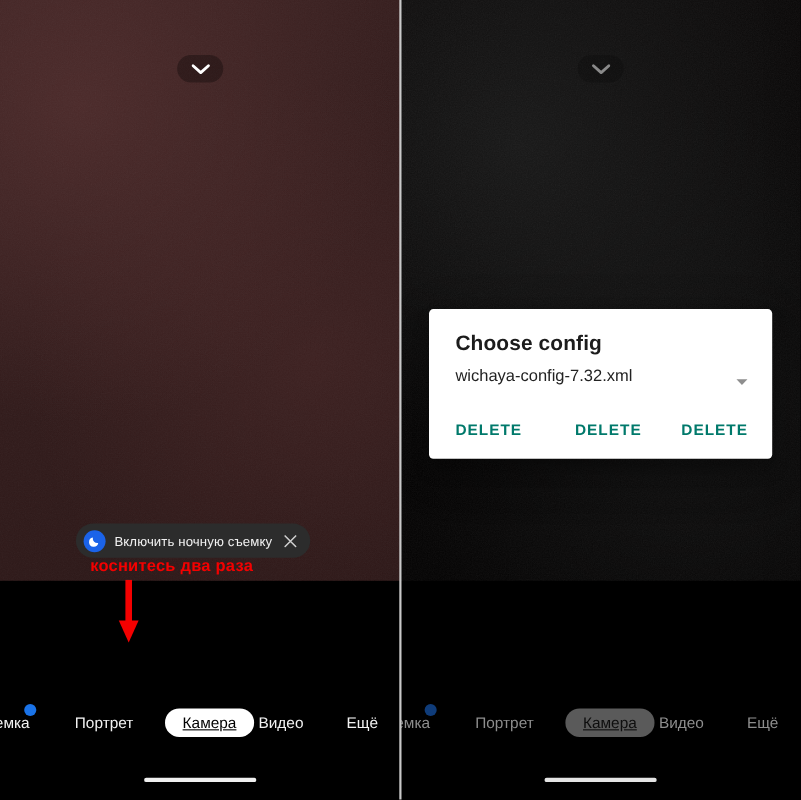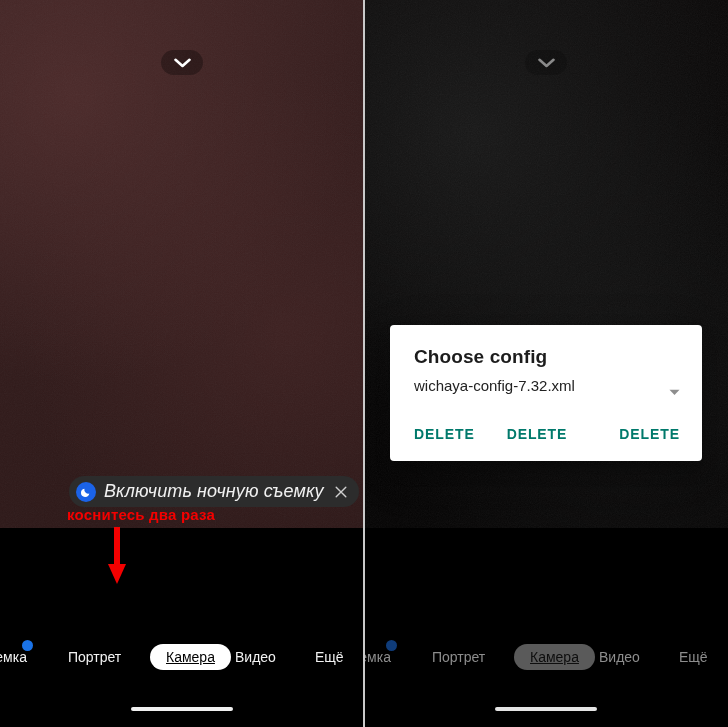--- a/index.html
+++ b/index.html
@@ -105,36 +105,35 @@
     height: 20px;
     border-radius: 50%;
     background: #1b63e8;
     display: flex;
     align-items: center;
     justify-content: center;
     flex: 0 0 20px;
   }
   .toast-label {
     color: #f1f1f1;
-    font-size: 18px;
+    font-size: 12px;
     letter-spacing: .1px;
     white-space: nowrap;
-    font-style: italic;
   }
   .toast-close {
     width: 14px;
     height: 14px;
     flex: 0 0 14px;
     margin-left: 2px;
   }
 
   
   .annot-text {
     position: absolute;
-    left: 67px;
+    left: 82px;
     top: 506px;
     color: #f40000;
     font-size: 15px;
     font-weight: bold;
     letter-spacing: .2px;
     white-space: nowrap;
     z-index: 30;
   }
   .annot-arrow-down {
     position: absolute;
@@ -215,21 +214,20 @@
     position: absolute;
     left: 26px;
     top: 281px;
     width: 312px;
     background: #ffffff;
     border-radius: 4px;
     z-index: 20;
     box-shadow: 0 11px 15px rgba(0,0,0,.2), 0 9px 46px rgba(0,0,0,.12), 0 24px 38px rgba(0,0,0,.14);
     padding: 0;
     box-sizing: border-box;
-    margin-top: 44px;
   }
   .dialog-title {
     font-size: 19px;
     font-weight: bold;
     color: #1c1c1c;
     padding: 21px 24px 0 24px;
     letter-spacing: .1px;
   }
   .dialog-select {
     display: flex;
@@ -242,21 +240,21 @@
     color: #222222;
   }
   .dialog-caret {
     width: 11px;
     height: 7px;
   }
   .dialog-actions {
     display: flex;
     align-items: center;
     padding: 26px 22px 13px 24px;
-    gap: 16px;
+    gap: 0;
   }
   .dialog-btn {
     color: #00796b;
     font-size: 14px;
     font-weight: bold;
     letter-spacing: .9px;
     background: none;
     border: none;
     padding: 6px 0;
     cursor: pointer;

